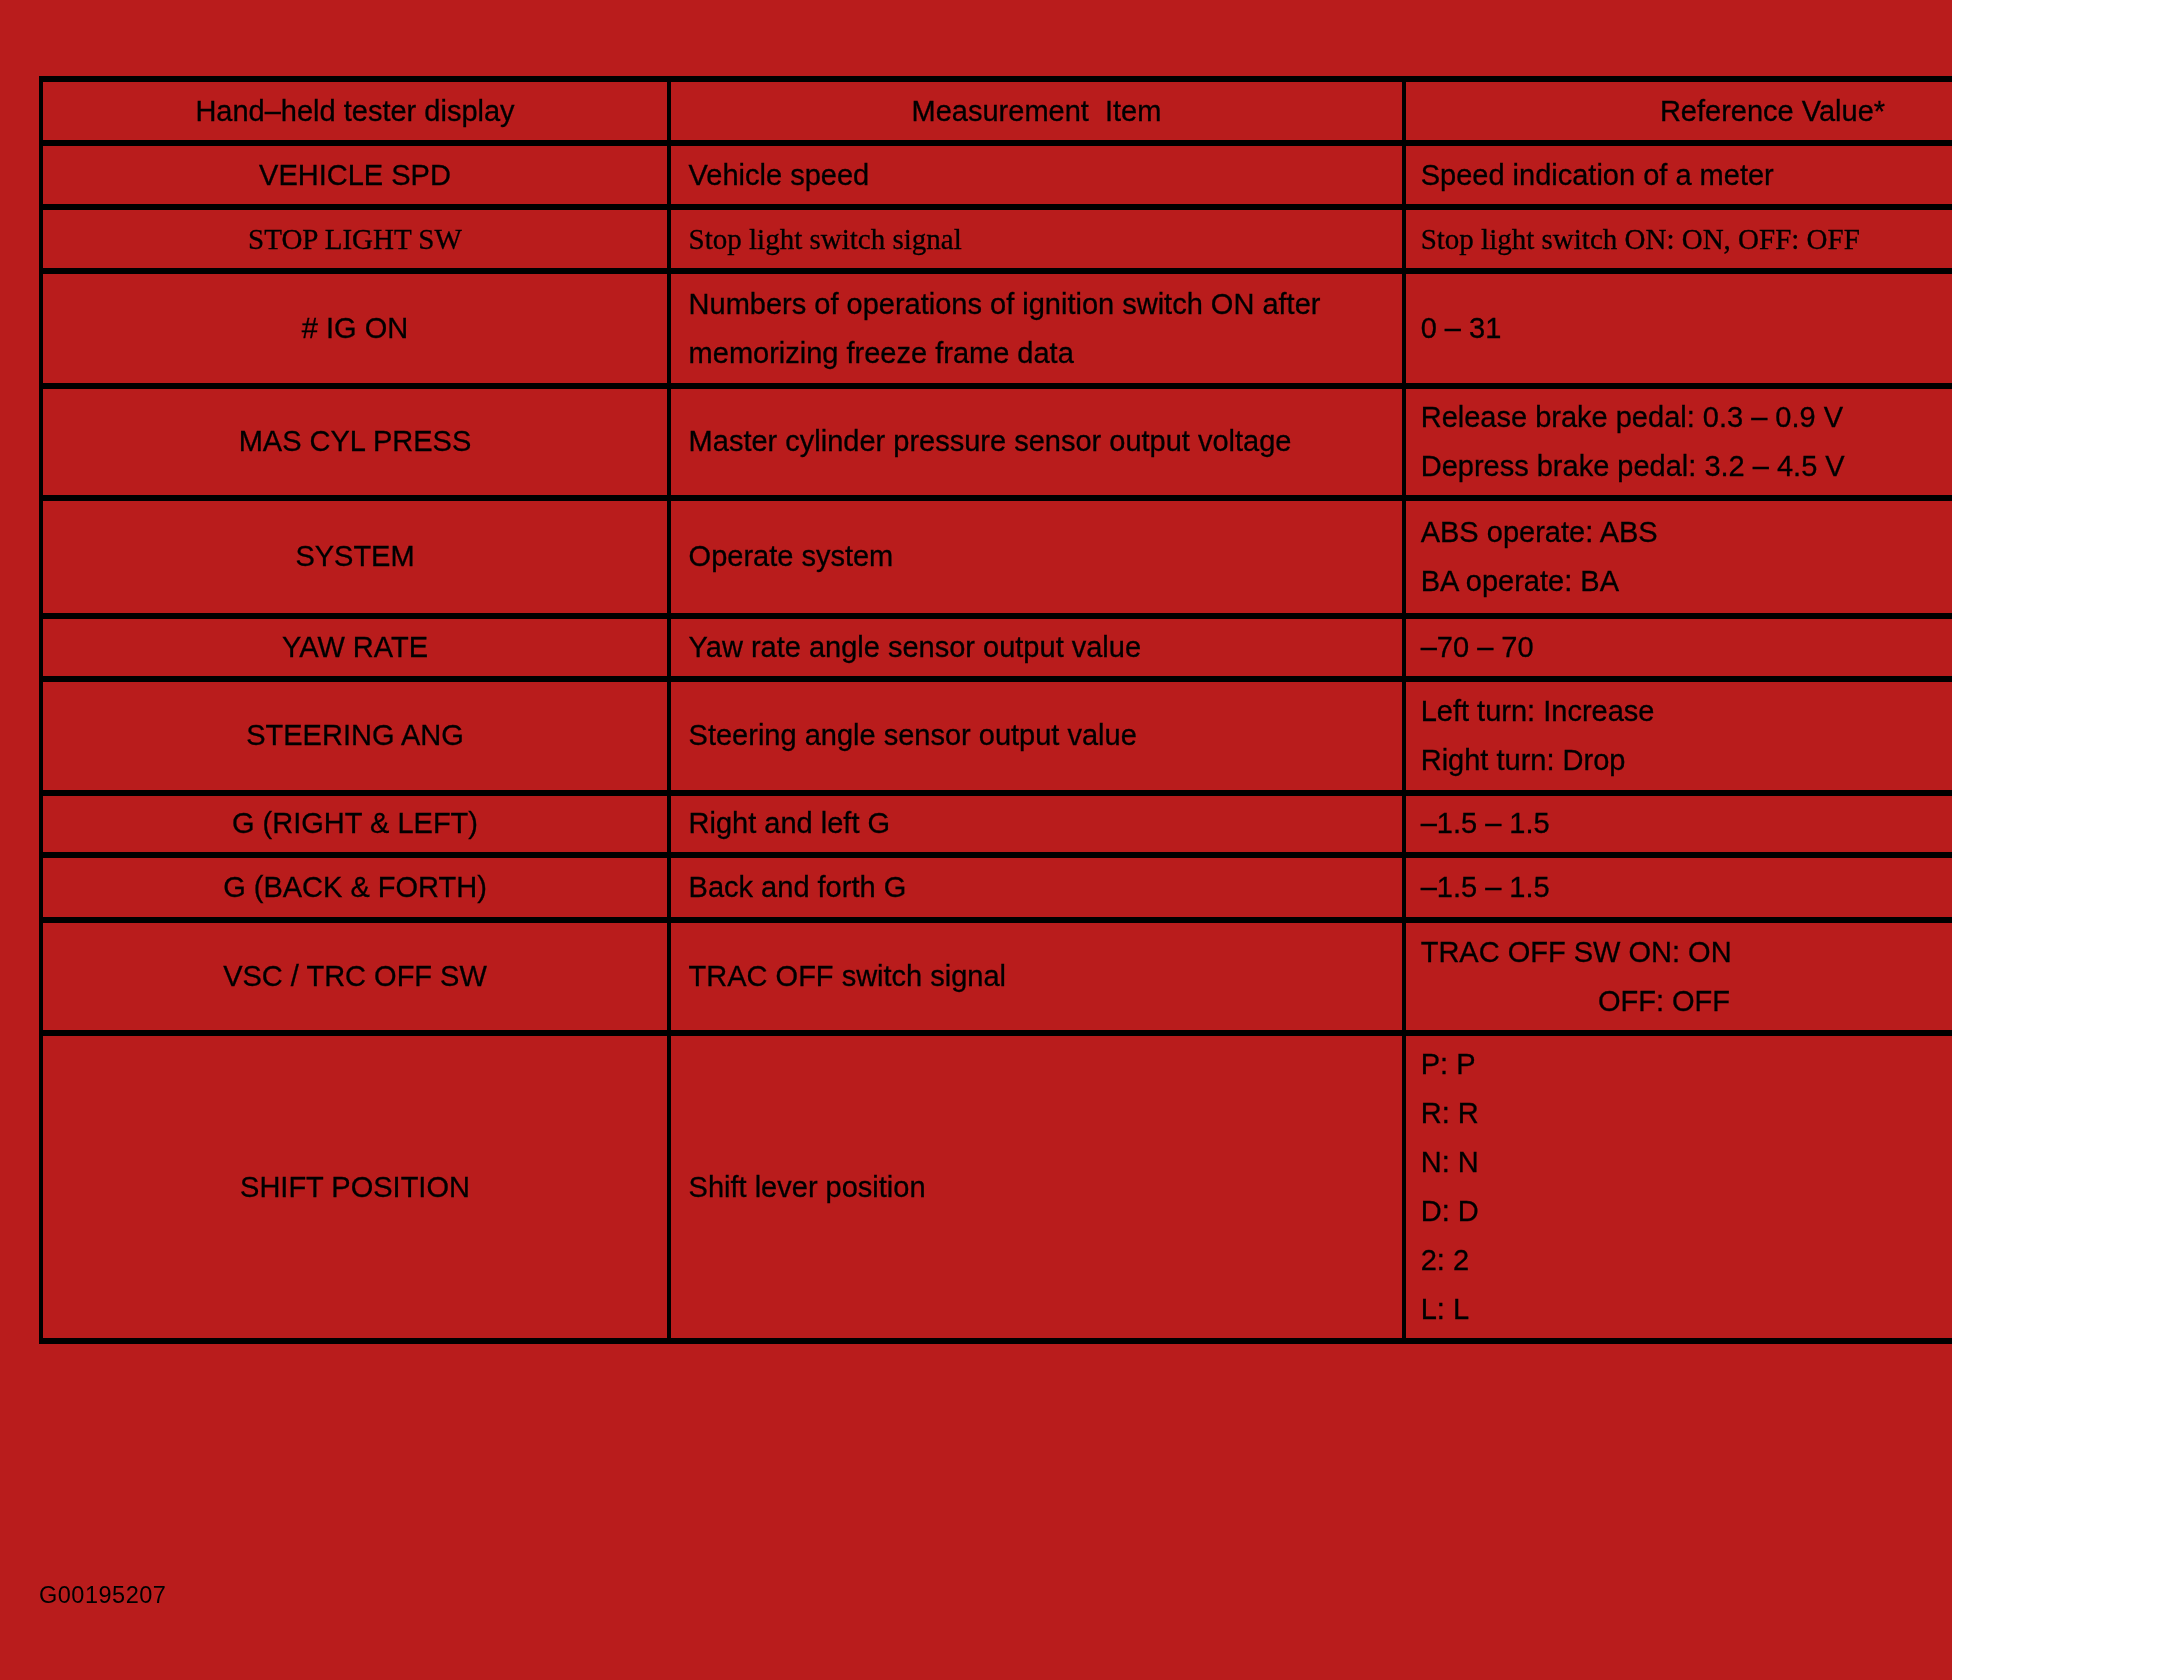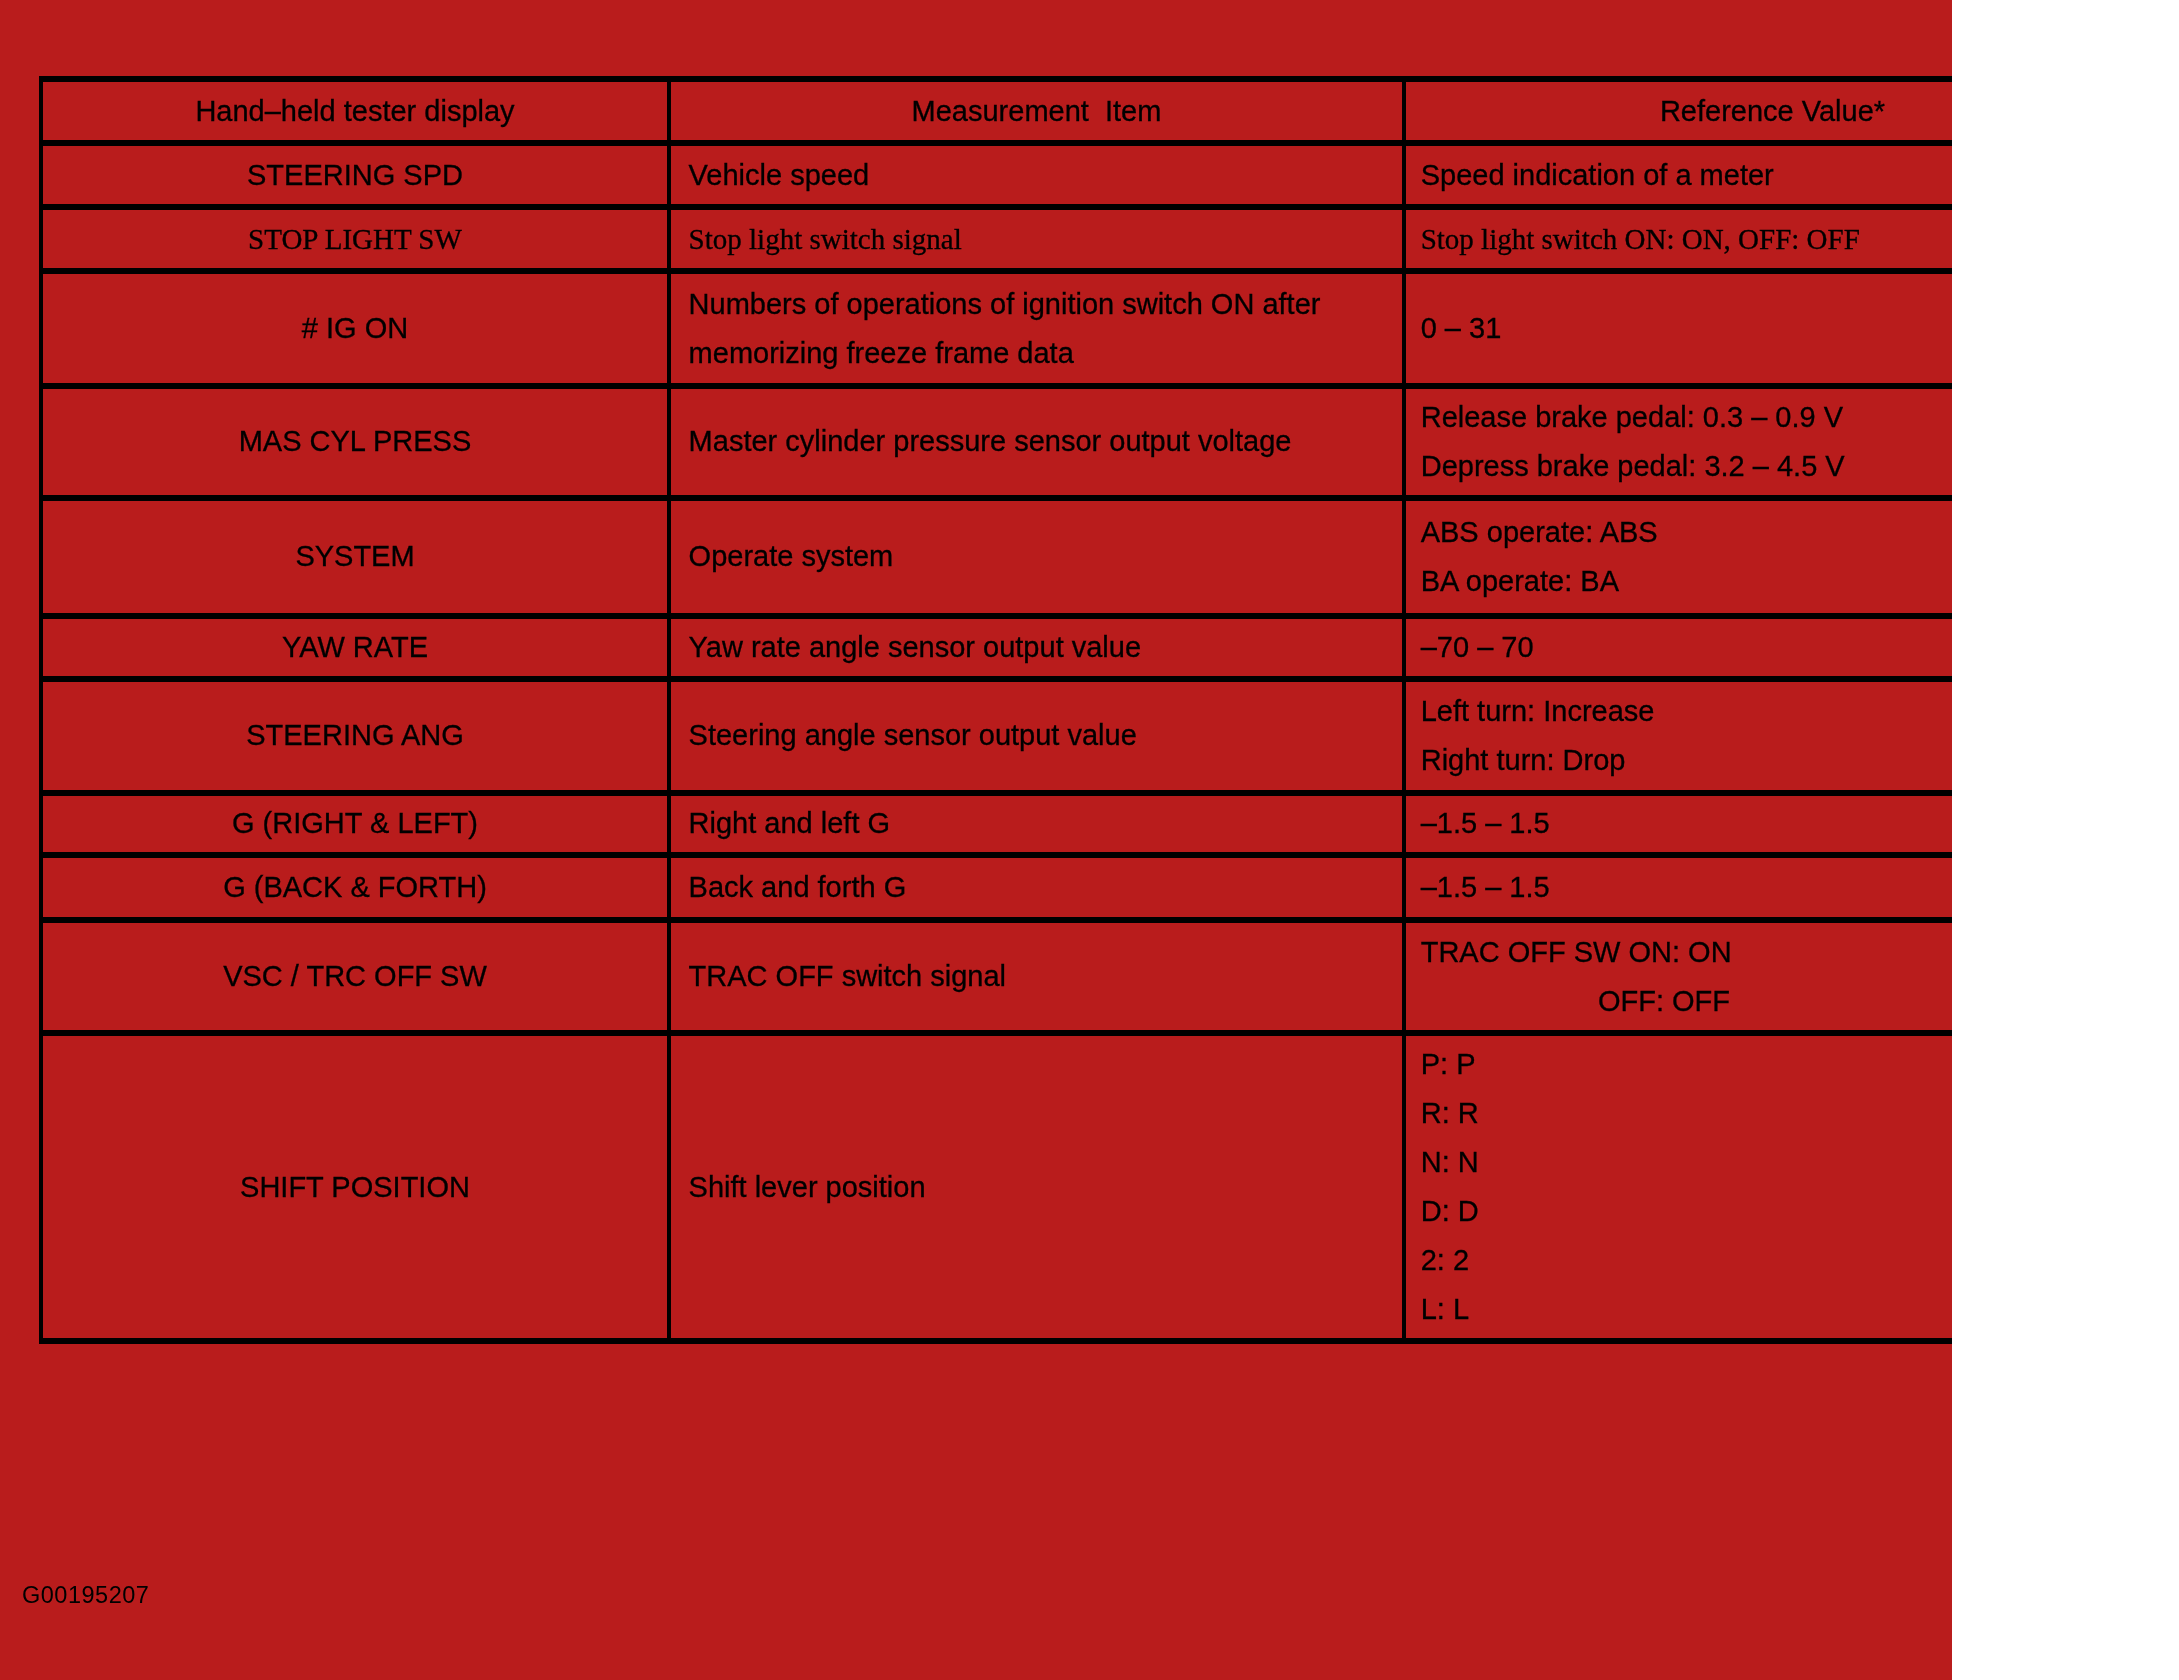--- a/index.html
+++ b/index.html
@@ -59,21 +59,21 @@
     left: 27.4px; top: 1464px;
     width: 2137px;
     font-size: 40px;
     line-height: 55px;
     letter-spacing: -0.5px;
     white-space: pre-line;
     -webkit-text-stroke: 0.3px #000;
   }
   .figid {
     position: absolute;
-    left: 22px; top: 1582px;
+    left: 39px; top: 1582px;
     font-size: 23.5px;
     letter-spacing: 0.5px;
   }
 </style>
 </head>
 <body>
 
 <div class="page">
 
   <table class="spec">
@@ -84,21 +84,21 @@
     </colgroup>
     <thead>
       <tr class="rh-head">
         <th>Hand–held tester display</th>
         <th>Measurement  Item</th>
         <th>Reference Value*</th>
       </tr>
     </thead>
     <tbody>
       <tr class="rh0">
-        <td class="c-disp">STEERING SPD</td>
+        <td class="c-disp">VEHICLE SPD</td>
         <td class="c-item">Vehicle speed</td>
         <td class="c-ref">Speed indication of a meter</td>
       </tr>
       <tr class="rh1">
         <td class="c-disp">STOP LIGHT SW</td>
         <td class="c-item">Stop light switch signal</td>
         <td class="c-ref">Stop light switch ON: ON, OFF: OFF</td>
       </tr>
       <tr class="rh2">
         <td class="c-disp"># IG ON</td>

